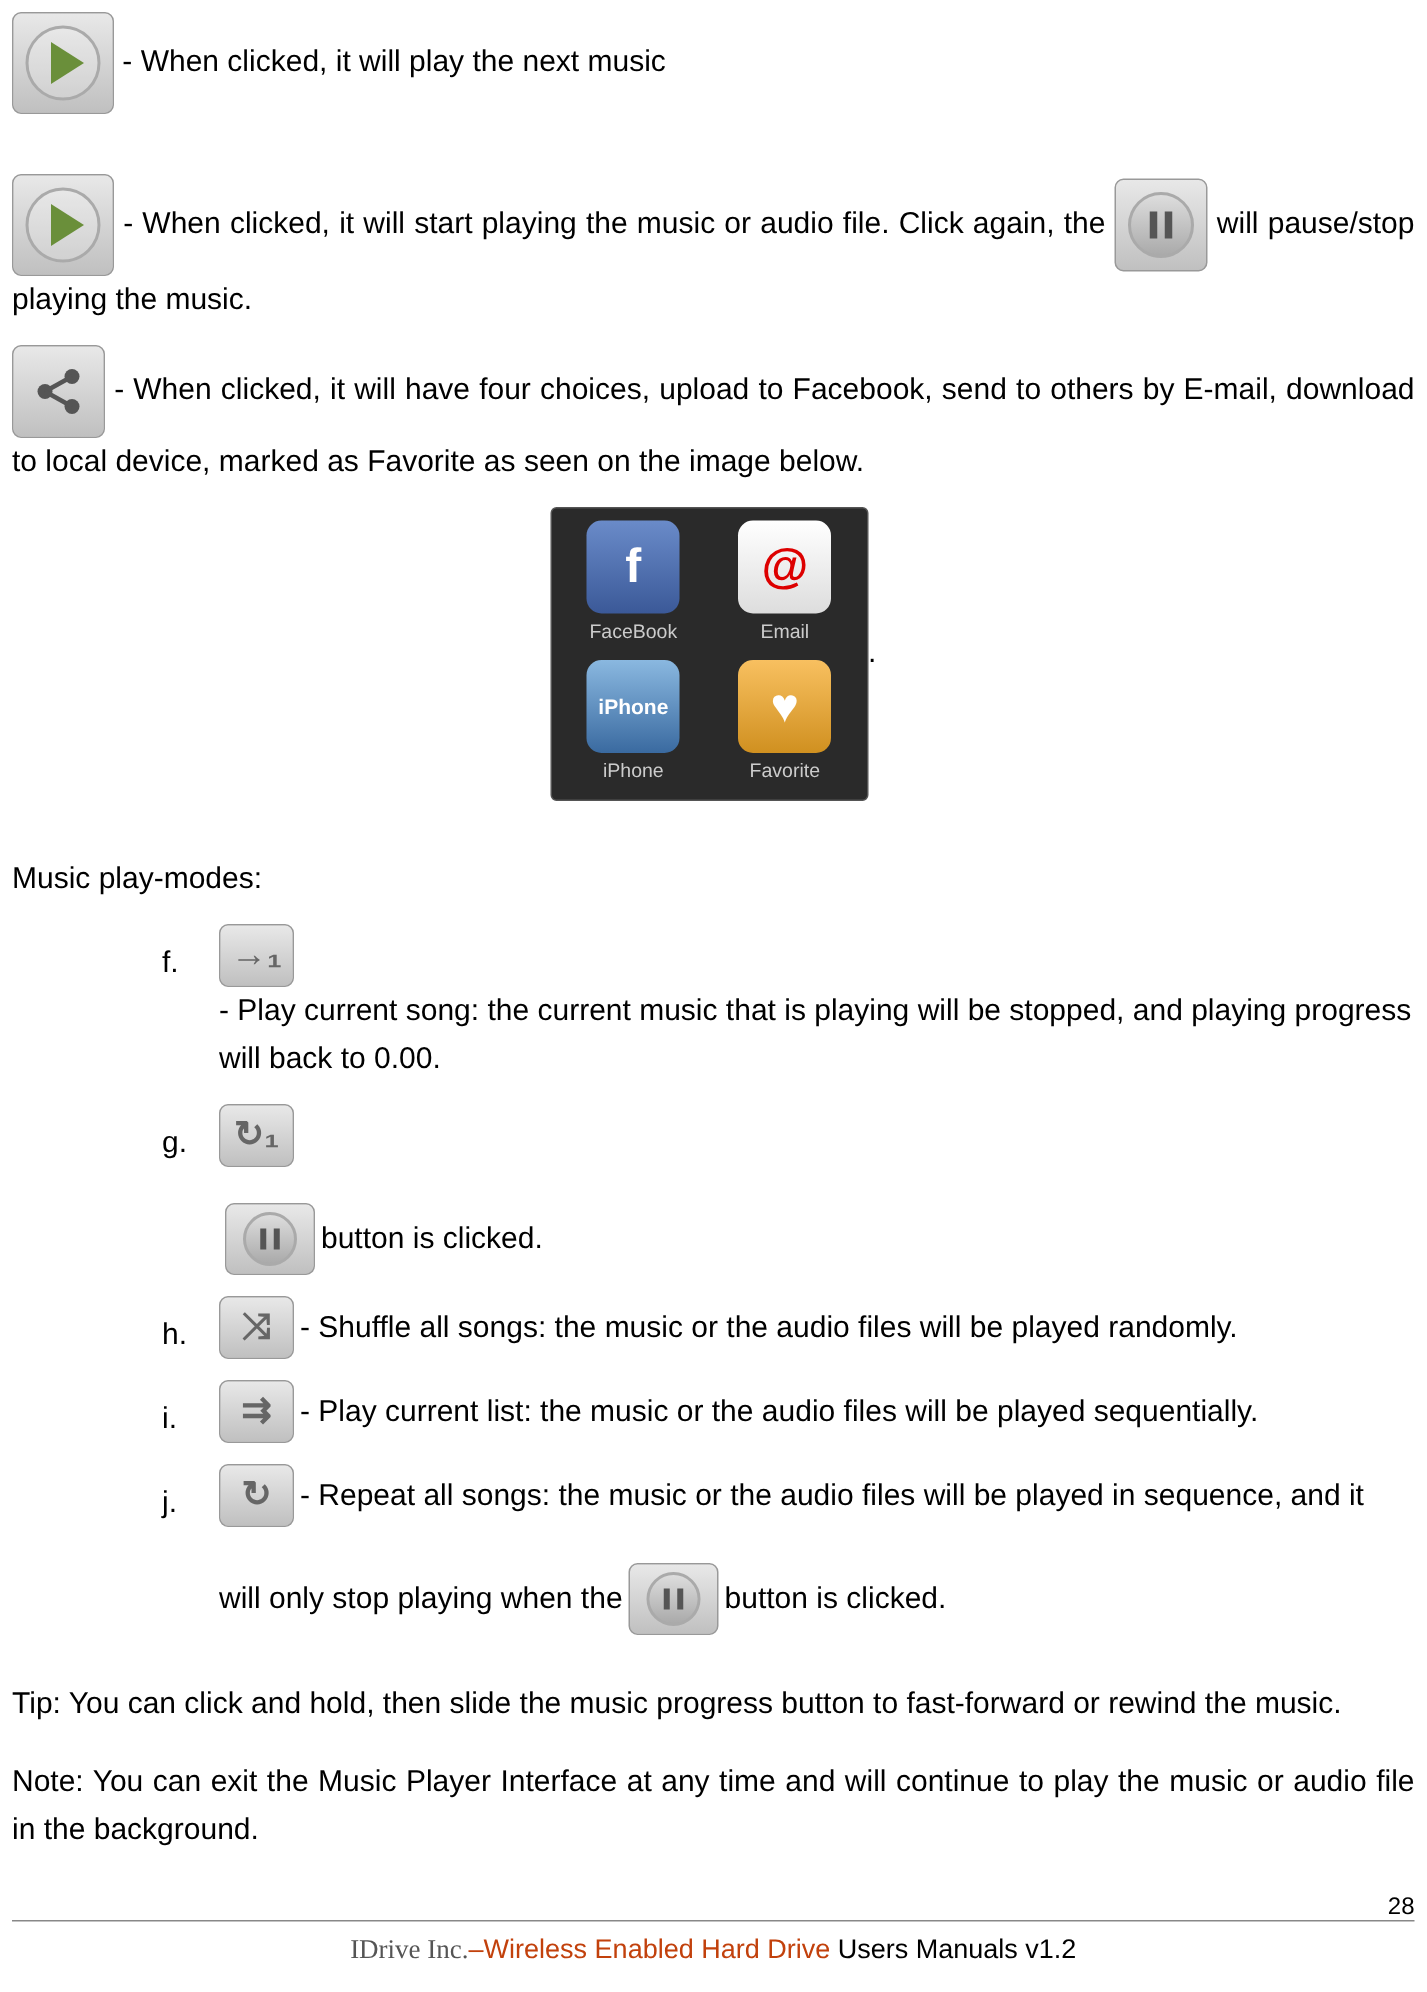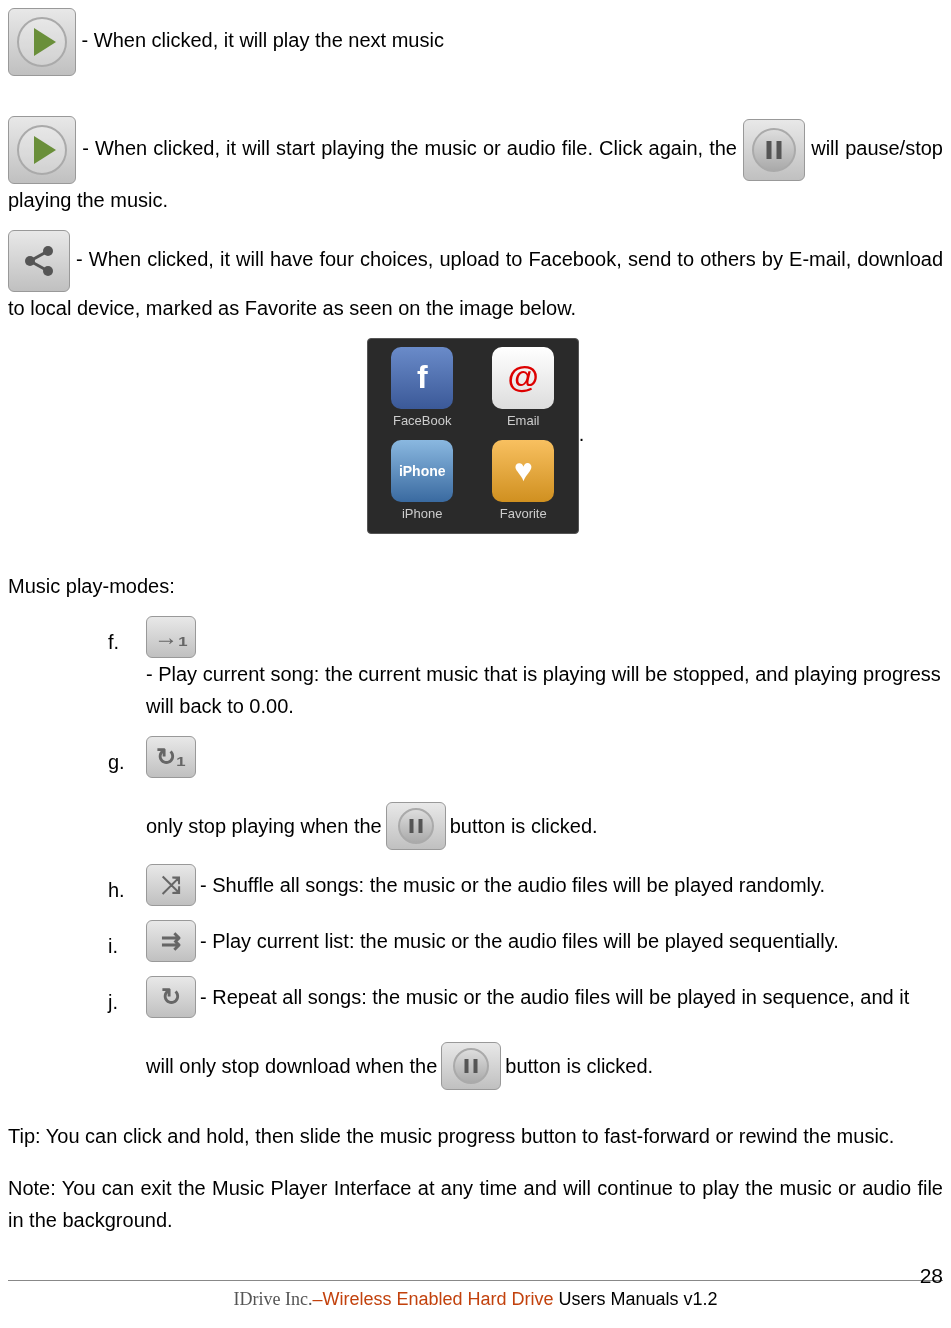--- a/index.html
+++ b/index.html
@@ -134,21 +134,21 @@
       border-top: 1px solid #888;
       padding-top: 4px;
       text-align: center;
       font-size: 18px;
       color: #555;
     }
     .footer .pg {
       position: absolute;
       right: 0;
       top: -22px;
-      font-size: 21px;
+      font-size: 16px;
       color: #000;
     }
   </style>
 </head>
 <body>
 
 <div class="para para-first">
   <span class="icon-box icon-large">
     <span class="play-ring"></span>
     <span class="play-triangle"></span>
@@ -228,21 +228,20 @@
 
   <div class="list-item">
     <div class="li-marker">g.</div>
     <div class="li-body">
       <div class="li-line">
         <span class="icon-box icon-small">
           <span class="mode-icon">↻₁</span>
         </span>
       </div>
       <div class="li-continue">
-        <span>only stop playing when the</span>
         <span class="icon-box icon-mid" style="margin:0 4px;">
           <span class="pause-ring" style="width:36px;height:36px;"></span>
           <span class="pause-bars">
               <span style="height:14px;width:4px;"></span>
               <span style="height:14px;width:4px;"></span>
             </span>
         </span>
         <span>button is clicked.</span>
       </div>
     </div>
@@ -275,21 +274,21 @@
   <div class="list-item">
     <div class="li-marker">j.</div>
     <div class="li-body">
       <div class="li-line">
         <span class="icon-box icon-small">
           <span class="mode-icon">↻</span>
         </span>
         <span>- Repeat all songs: the music or the audio files will be played in sequence, and it</span>
       </div>
       <div class="li-continue">
-        <span>will only stop download when the </span>
+        <span>will only stop playing when the </span>
         <span class="icon-box icon-mid" style="margin:0 4px;">
           <span class="pause-ring" style="width:36px;height:36px;"></span>
           <span class="pause-bars">
               <span style="height:14px;width:4px;"></span>
               <span style="height:14px;width:4px;"></span>
             </span>
         </span>
         <span>button is clicked.</span>
       </div>
     </div>

